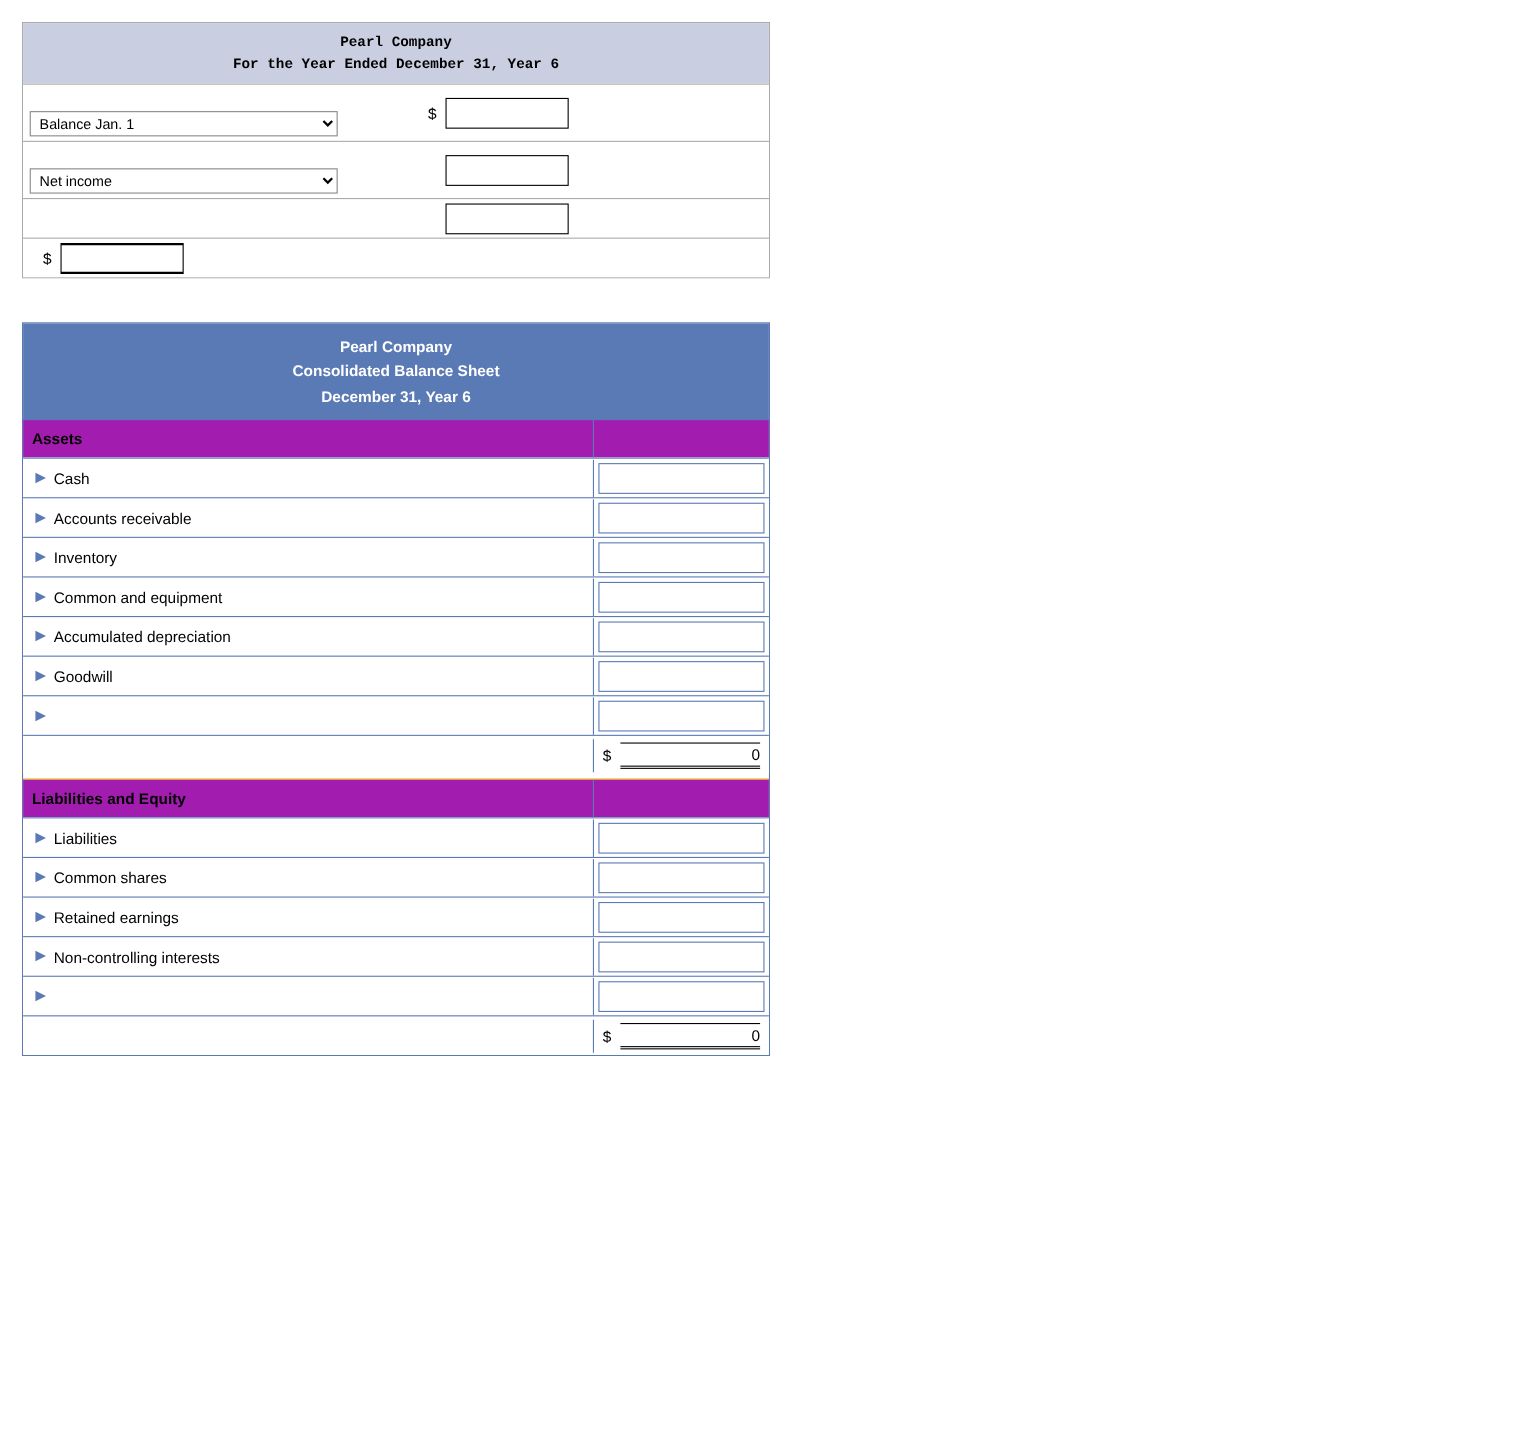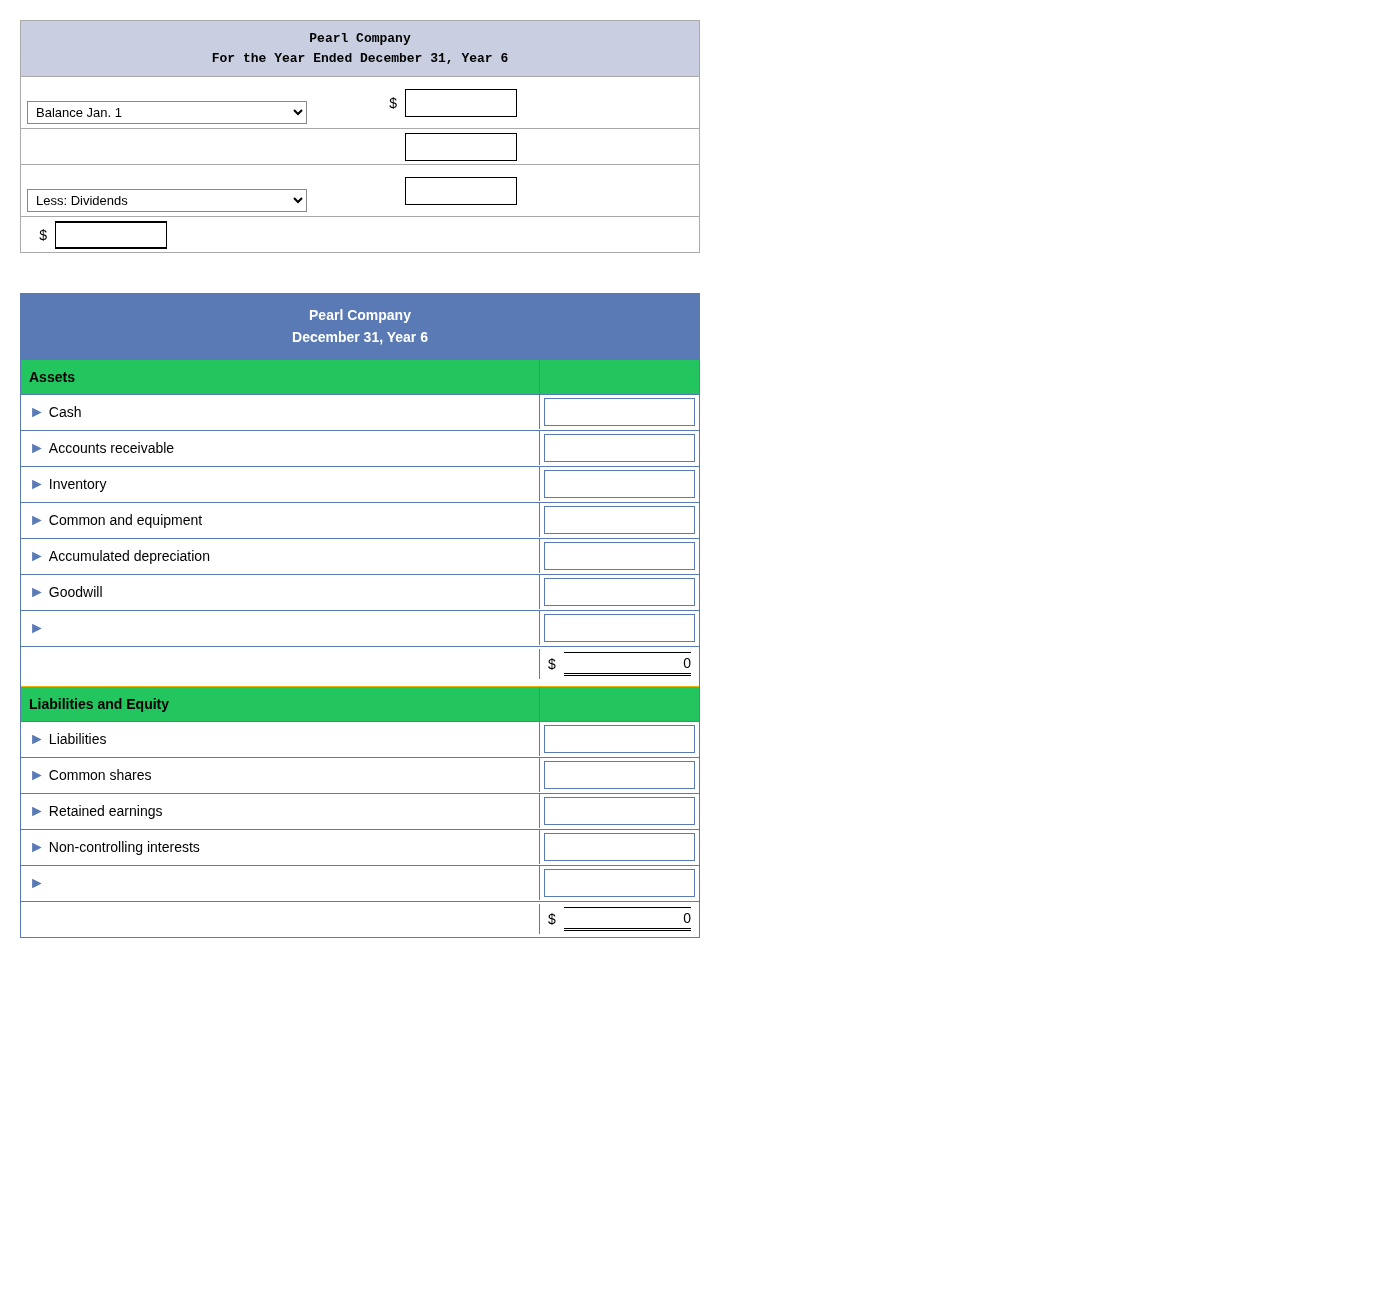--- a/index.html
+++ b/index.html
@@ -73,21 +73,21 @@
       color: #fff;
       text-align: center;
       padding: 10px 4px;
       font-weight: bold;
       font-size: 14px;
       line-height: 1.6;
     }
     .bs-section-header {
       display: flex;
       align-items: center;
-      background: #22c55e;
+      background: #a21caf;
       border-top: 1px solid #5a7ab5;
       min-height: 34px;
     }
     .bs-section-label {
       flex: 1;
       padding: 4px 8px;
       font-weight: bold;
       font-size: 14px;
     }
     .bs-section-value-col {
@@ -174,54 +174,55 @@
       <select>
         <option>Balance Jan. 1</option>
       </select>
     </div>
     <div class="re-dollar">$</div>
     <div class="re-input-cell">
       <input type="text" value="" style="">
     </div>
   </div>
 
+  <div class="re-row">
+    <div class="re-label-cell">
+      <select>
+        <option>Net income</option>
+      </select>
+    </div>
+    <div class="re-dollar"></div>
+    <div class="re-input-cell">
+      <input type="text" value="" style="">
+    </div>
+  </div>
 
   <div class="re-row">
     <div class="re-label-cell"></div>
     <div class="re-dollar"></div>
     <div class="re-input-cell">
       <input type="text" value="" style="border-top: 1px solid rgb(0, 0, 0);">
     </div>
   </div>
 
-  <div class="re-row">
-    <div class="re-label-cell">
-      <select>
-        <option>Less: Dividends</option>
-      </select>
-    </div>
-    <div class="re-dollar"></div>
-    <div class="re-input-cell">
-      <input type="text" value="" style="">
-    </div>
-  </div>
 
   <div class="re-row">
     <div class="re-dollar">$</div>
     <div class="re-input-cell">
       <input type="text" value="" style="border-top: 2px solid rgb(0, 0, 0); border-bottom: 2px solid rgb(0, 0, 0);">
     </div>
   </div>
 
 </div>
 
 <div class="bs-wrapper">
 
   <div class="bs-header">
     <div>Pearl Company</div>
+    <div>Consolidated Balance Sheet</div>
     <div>December 31, Year 6</div>
   </div>
 
   <div class="bs-section-header">
     <div class="bs-section-label">Assets</div>
     <div class="bs-section-value-col"></div>
   </div>
 
   <div class="bs-data-row">
     <div class="bs-label-cell">

